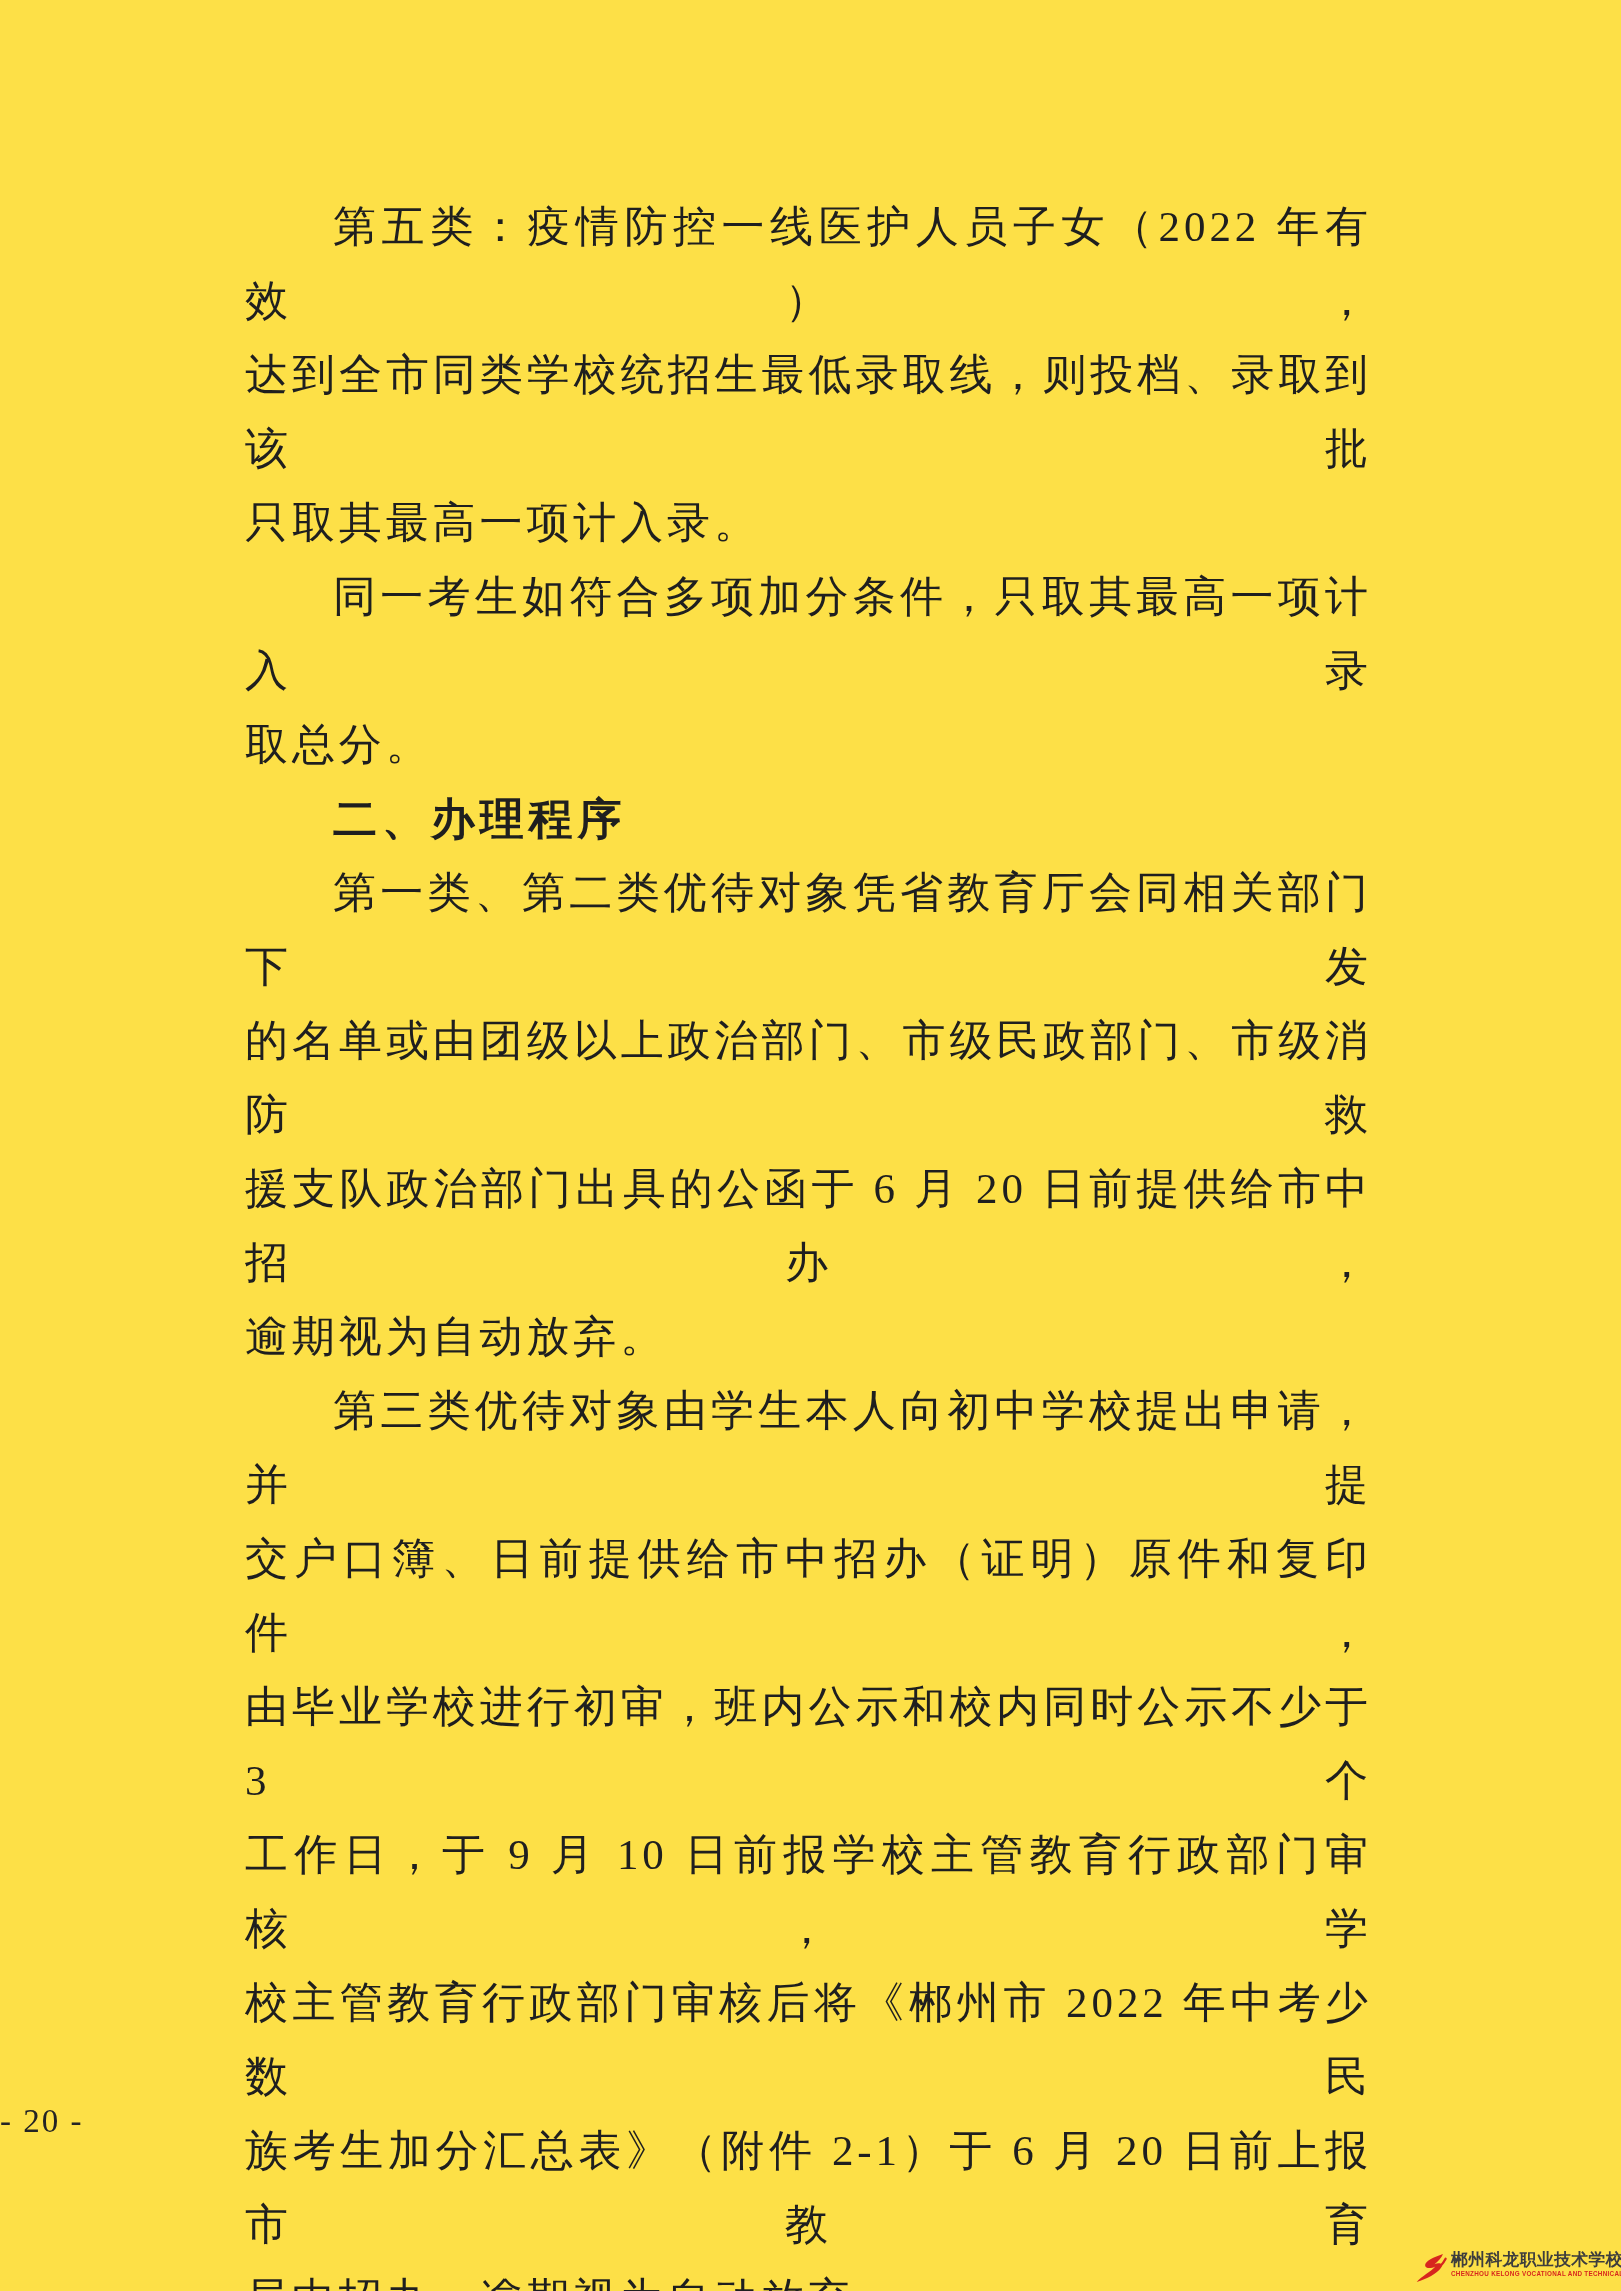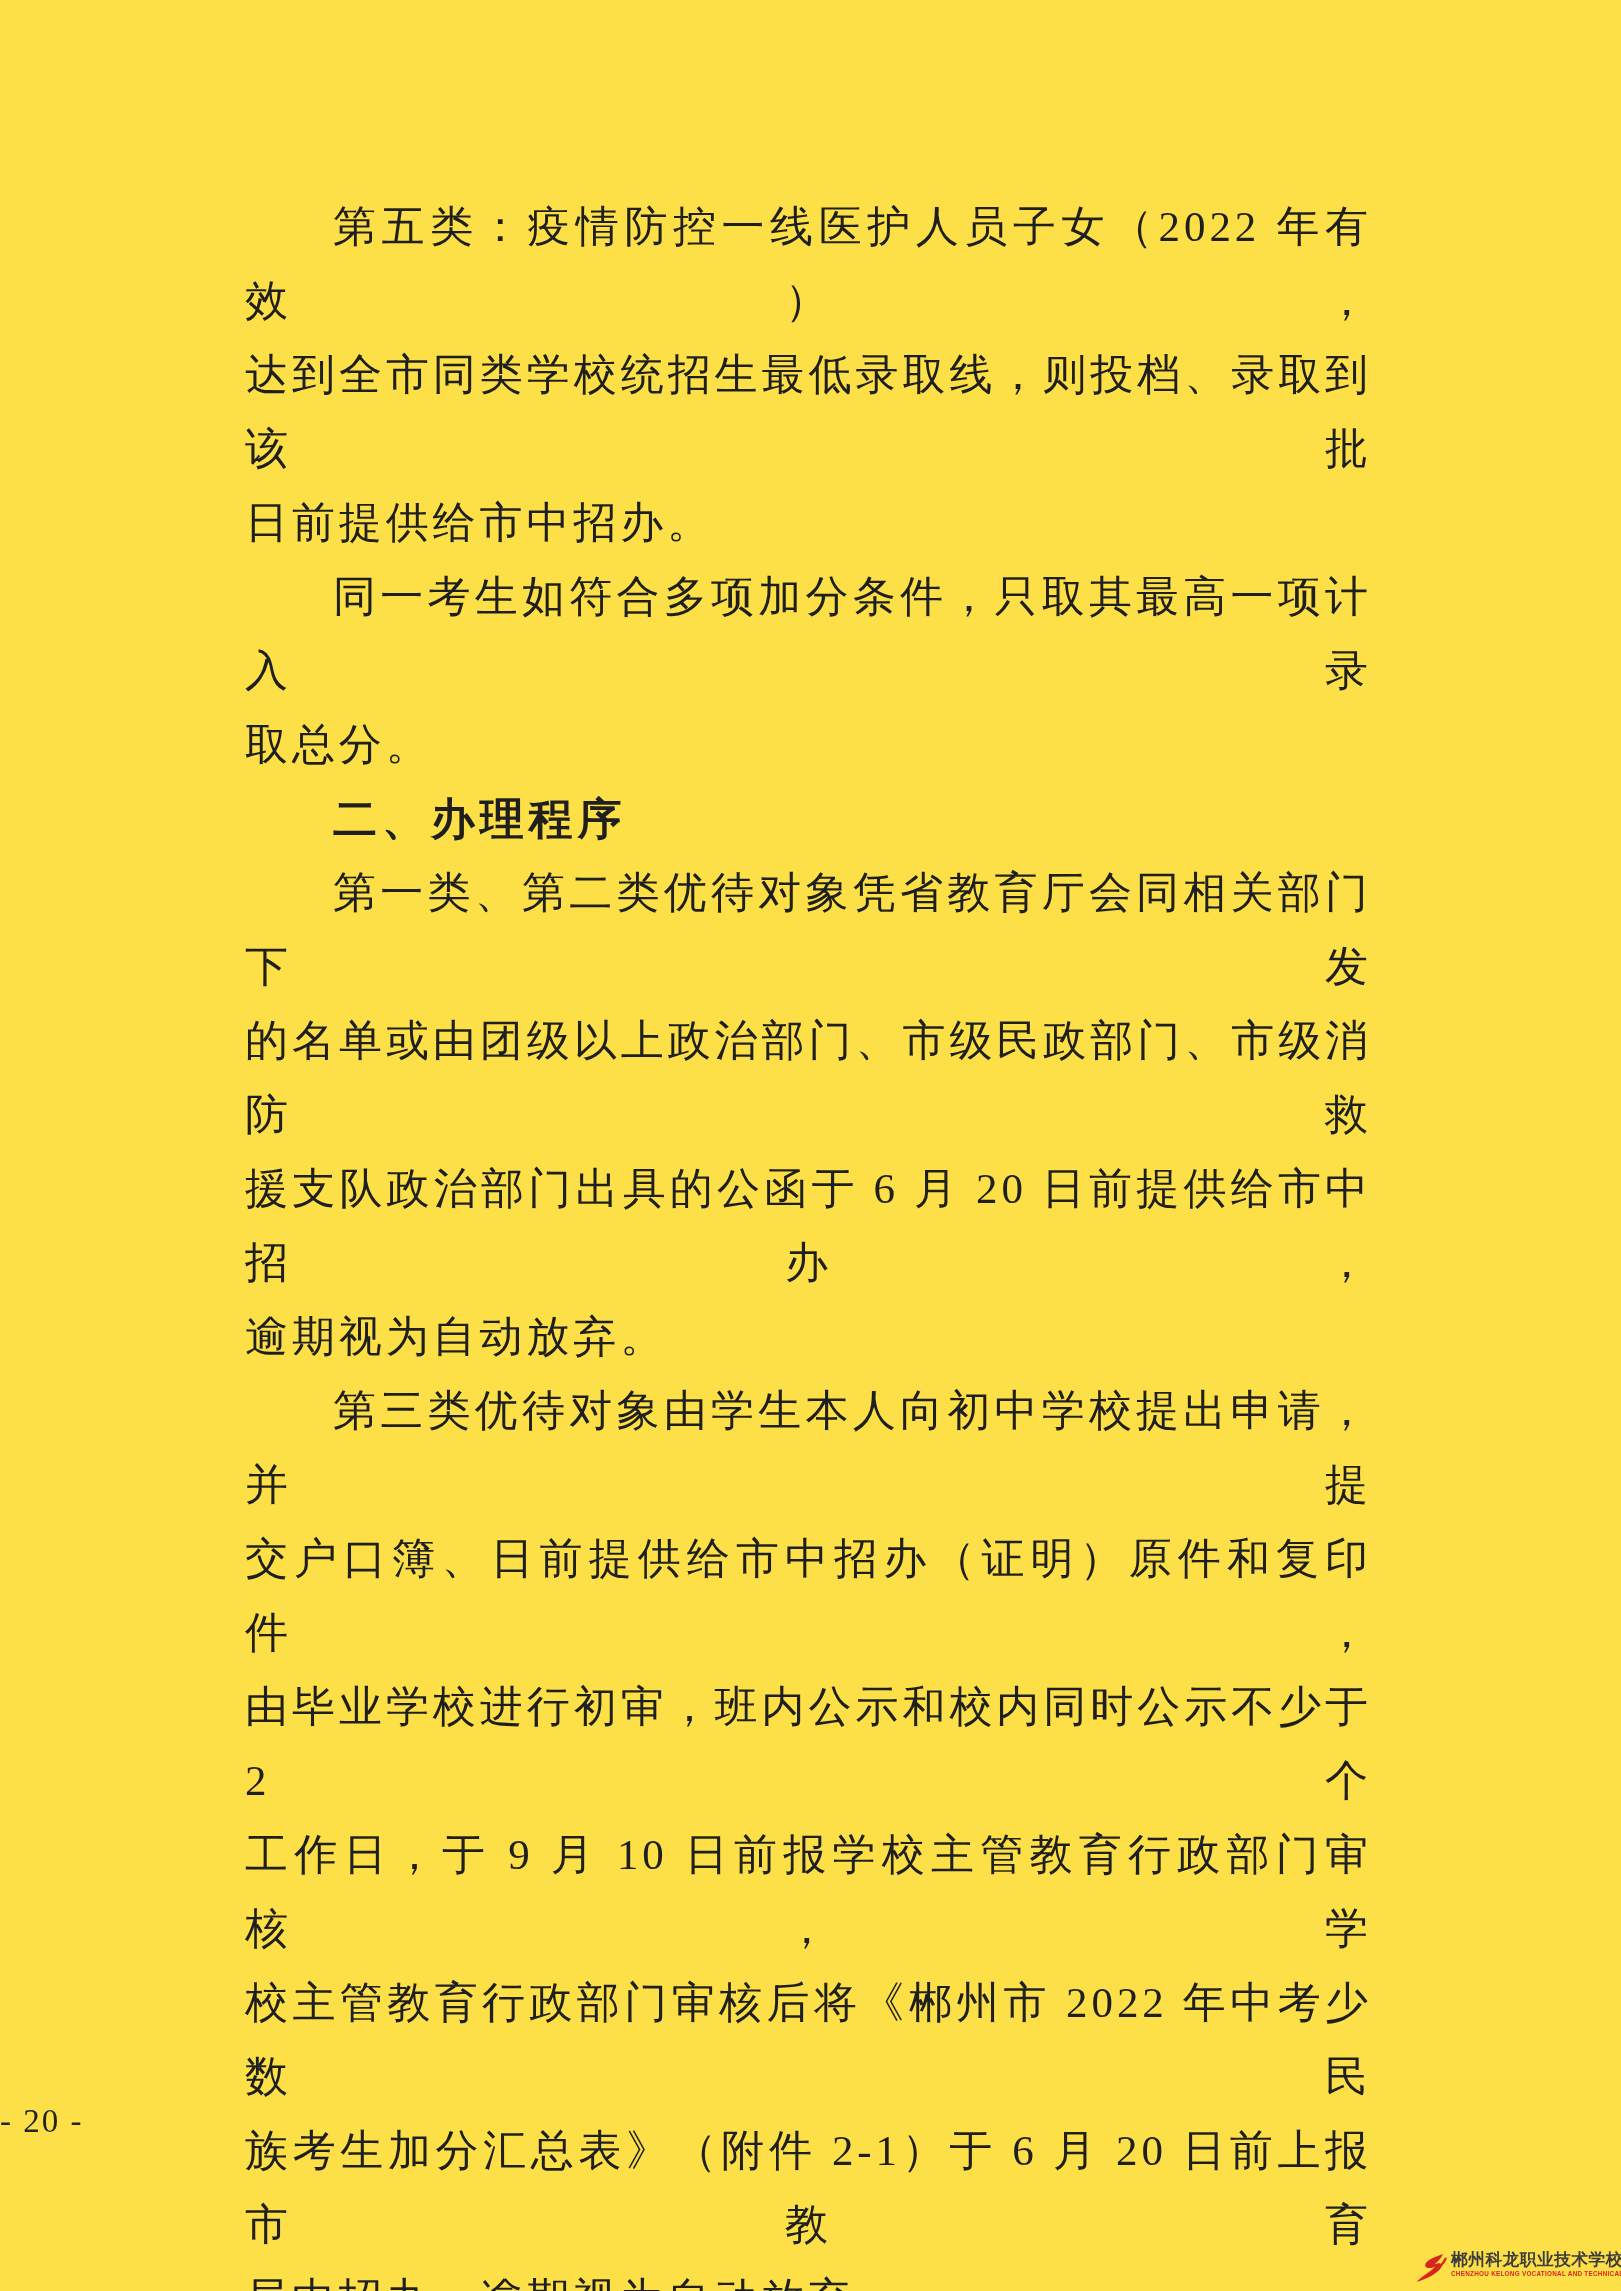--- a/index.html
+++ b/index.html
@@ -67,31 +67,31 @@
   }
 </style>
 </head>
 <body>
 
 <div class="page">
 
   <div class="doc-body">
       <div class="line para-start">第五类：疫情防控一线医护人员子女（2022 年有效），</div>
       <div class="line">达到全市同类学校统招生最低录取线，则投档、录取到该批</div>
-      <div class="line para-end">日前提供给市中招办。</div>
+      <div class="line para-end">只取其最高一项计入录。</div>
       <div class="line para-start">同一考生如符合多项加分条件，只取其最高一项计入录</div>
       <div class="line para-end">取总分。</div>
       <div class="line heading para-start para-end">二、办理程序</div>
       <div class="line para-start">第一类、第二类优待对象凭省教育厅会同相关部门下发</div>
       <div class="line">的名单或由团级以上政治部门、市级民政部门、市级消防救</div>
       <div class="line">援支队政治部门出具的公函于 6 月 20 日前提供给市中招办，</div>
       <div class="line para-end">逾期视为自动放弃。</div>
       <div class="line para-start">第三类优待对象由学生本人向初中学校提出申请，并提</div>
       <div class="line">交户口簿、日前提供给市中招办（证明）原件和复印件，</div>
-      <div class="line">由毕业学校进行初审，班内公示和校内同时公示不少于 2 个</div>
+      <div class="line">由毕业学校进行初审，班内公示和校内同时公示不少于 3 个</div>
       <div class="line">工作日，于 9 月 10 日前报学校主管教育行政部门审核，学</div>
       <div class="line">校主管教育行政部门审核后将《郴州市 2022 年中考少数民</div>
       <div class="line">族考生加分汇总表》（附件 2-1）于 6 月 20 日前上报市教育</div>
       <div class="line para-end">局中招办，逾期视为自动放弃。</div>
     </div>
 
   <div class="page-number">- 20 -</div>
 
   <div class="logo">
     <span class="logo-icon">

